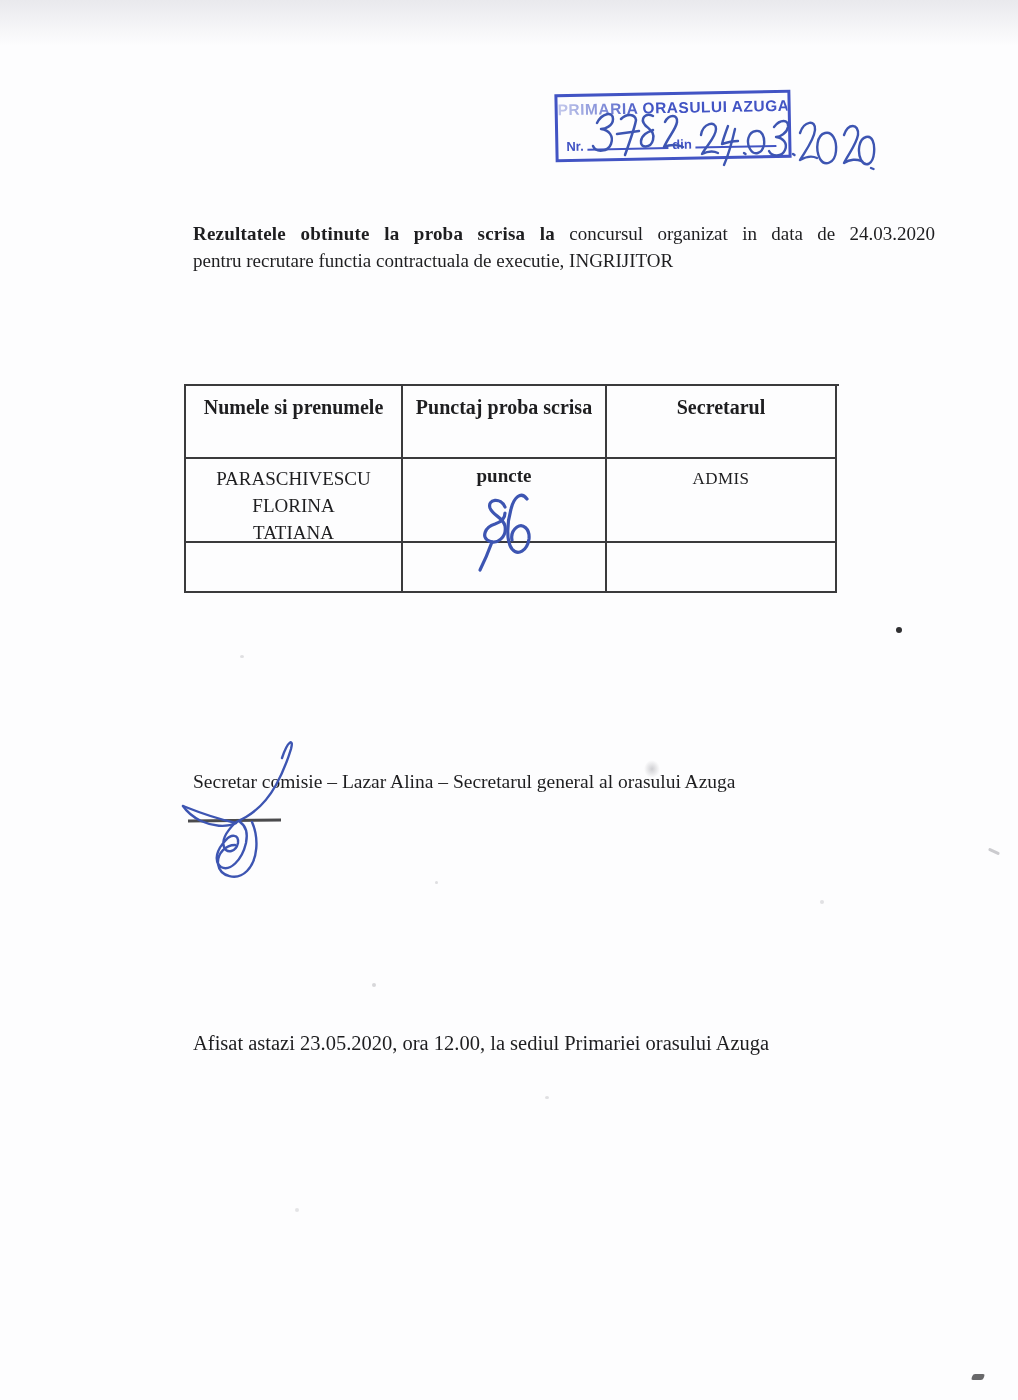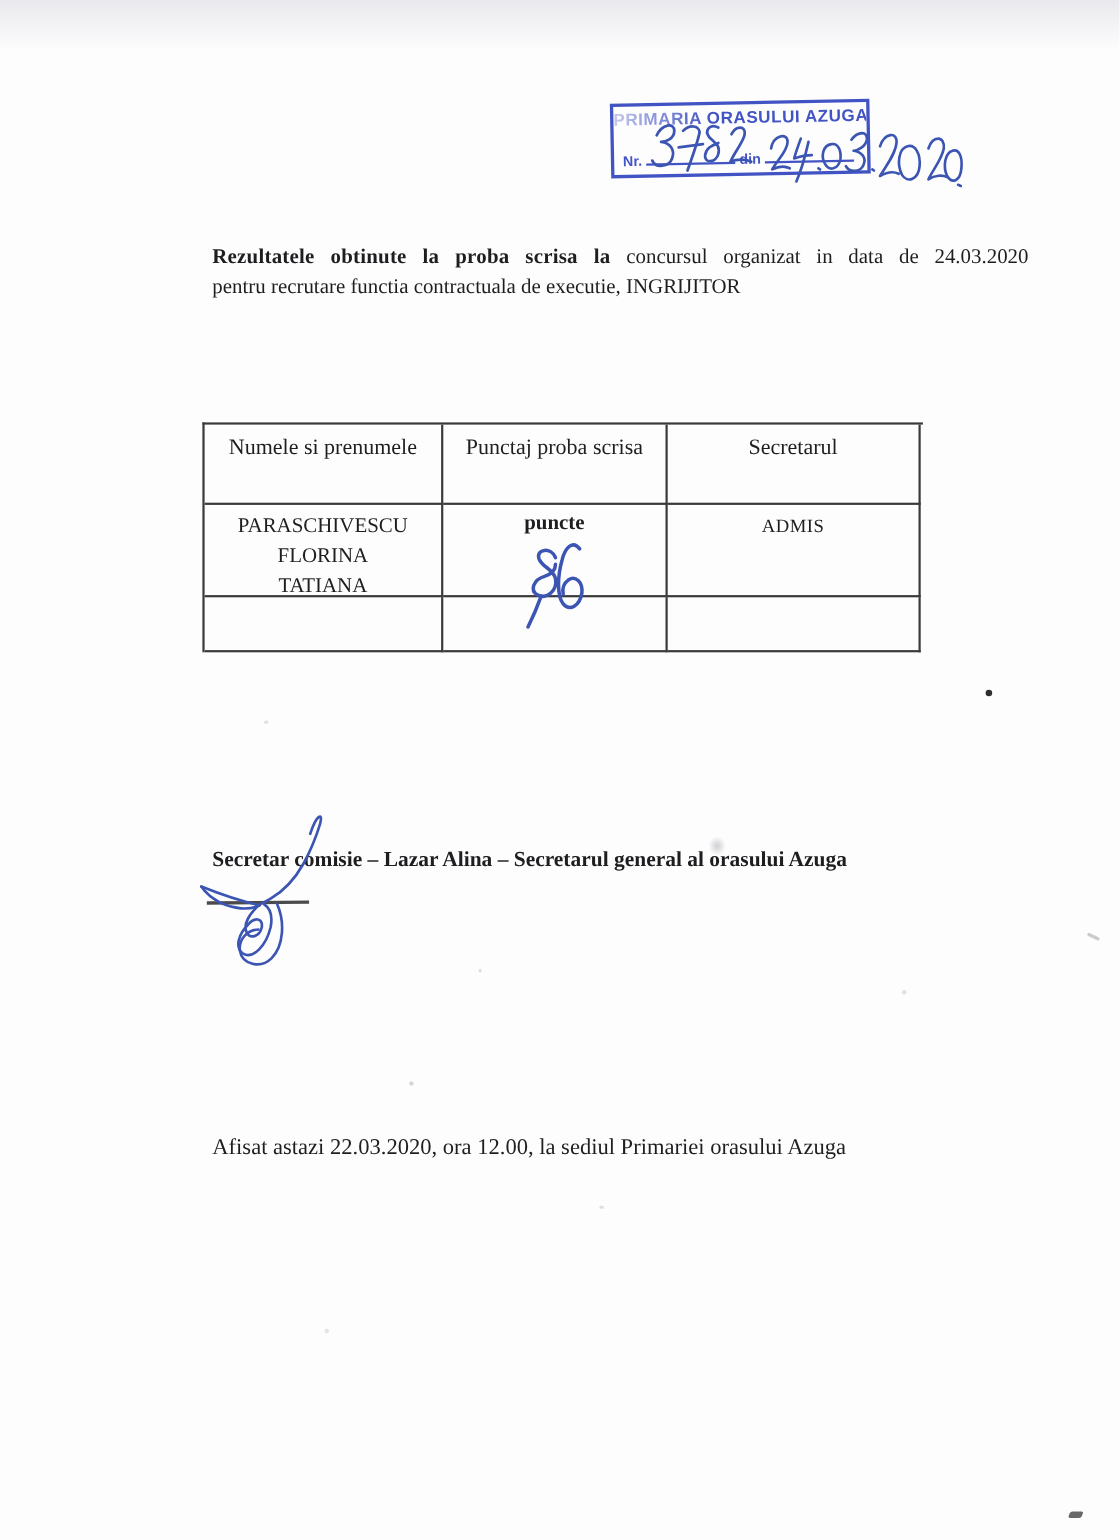--- a/index.html
+++ b/index.html
@@ -58,28 +58,28 @@
     display:grid;
     grid-template-columns:217px 204px 230px;
     grid-template-rows:73px 84px 50px;
   }
   .cell{
     border-right:2px solid #3a3a3c;border-bottom:2px solid #3a3a3c;
     box-sizing:border-box;
     text-align:center;padding:6px 10px 0 10px;
     position:relative;
   }
-  .cell.hdr{font-weight:normal;font-size:20px;line-height:29px;padding-top:7px;}
+  .cell.hdr{font-weight:bold;font-size:20px;line-height:29px;padding-top:7px;}
   .cell .name{font-weight:normal;font-size:19px;line-height:27px;word-spacing:170px;}
   .cell .score-label{font-weight:bold;font-size:19px;text-align:center;}
   .cell .result{font-weight:normal;font-size:17px;letter-spacing:.4px;padding-top:4px;}
   
   .sig-text{
     position:absolute;left:193px;top:771px;
-    font-weight:bold;font-size:19.5px;white-space:nowrap;
+    font-weight:normal;font-size:19.5px;white-space:nowrap;
   }
   .sig-underline{
     position:absolute;left:188px;top:819px;width:93px;height:2.5px;
     background:#4b4b4d;transform:rotate(-.5deg);
   }
   
   .footer-text{
     position:absolute;left:193px;top:1032px;
     font-size:20.5px;white-space:nowrap;
   }
@@ -175,21 +175,21 @@
     <g stroke-width="2.4" stroke="#4060b2">
       <path d="M 112,36 C 118,18 124,16 121,27 C 117,40 112,52 106,63 C 97,79 88,88 76,95 C 71,98 68,99 65,101"></path>
       <path d="M 13,84 C 33,92 52,98 66,101"></path>
       <path d="M 66,101 C 56,106 42,104 31,99 C 23,95 17,90 13,84"></path>
       <path d="M 65,101 C 57,109 51,117 54,125 C 57,132 66,130 68,121 C 69,112 61,112 56,118 C 47,127 43,139 51,145 C 60,150 72,138 76,121 C 78,111 76,104 70,100"></path>
       <path d="M 82,100 C 89,116 88,138 77,149 C 67,159 50,155 48,142 C 47,131 56,123 65,123"></path>
     </g>
   </svg>
   <div class="smudge"></div>
 
-  <div class="footer-text">Afisat astazi 22.03.2020, ora 12.00, la sediul Primariei orasului Azuga</div>
+  <div class="footer-text">Afisat astazi 23.05.2020, ora 12.00, la sediul Primariei orasului Azuga</div>
 
   <div class="speck" style="left:896px;top:627px;width:6px;height:6px;background:#2f2f31;"></div>
   <div class="speck" style="left:988px;top:850px;width:12px;height:3px;background:#9a9aa0;opacity:.5;transform:rotate(25deg);border-radius:2px;"></div>
   <div class="speck" style="left:972px;top:1374px;width:12px;height:6px;background:#4d4d50;opacity:.85;border-radius:2px;transform:skewX(-20deg);"></div>
   <div class="speck" style="left:372px;top:983px;width:4px;height:4px;background:#b8b8bc;opacity:.55;"></div>
   <div class="speck" style="left:240px;top:655px;width:4px;height:3px;background:#c2c2c6;opacity:.5;"></div>
   <div class="speck" style="left:820px;top:900px;width:4px;height:4px;background:#c6c6ca;opacity:.5;"></div>
   <div class="speck" style="left:545px;top:1096px;width:4px;height:3px;background:#c2c2c6;opacity:.5;"></div>
   <div class="speck" style="left:295px;top:1208px;width:4px;height:4px;background:#c6c6ca;opacity:.45;"></div>
   <div class="speck" style="left:435px;top:881px;width:3px;height:3px;background:#c0c0c4;opacity:.5;"></div>

